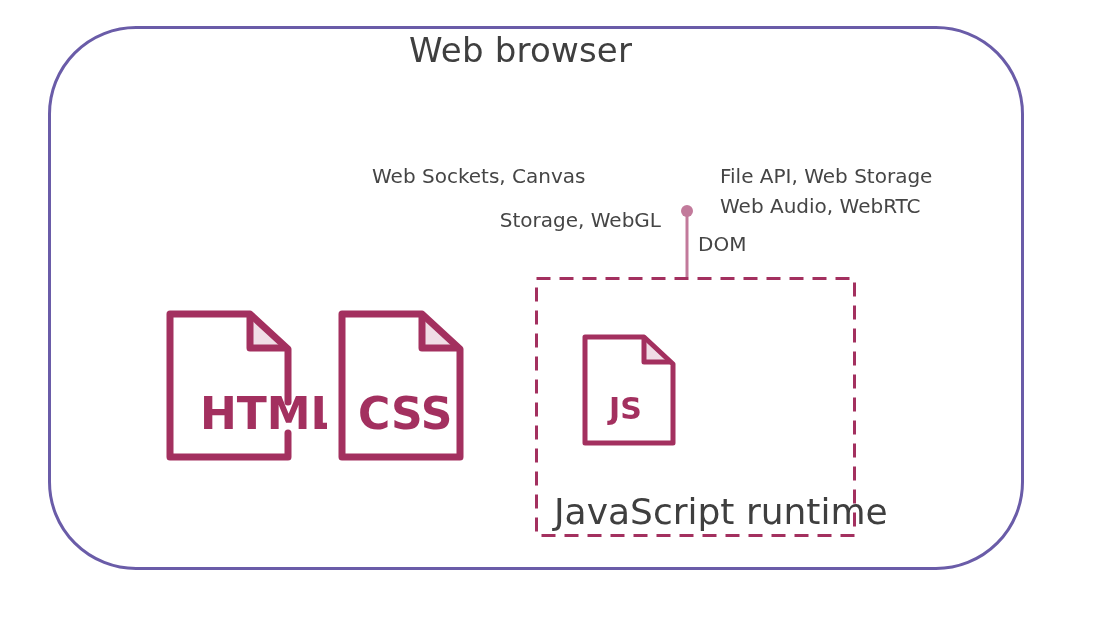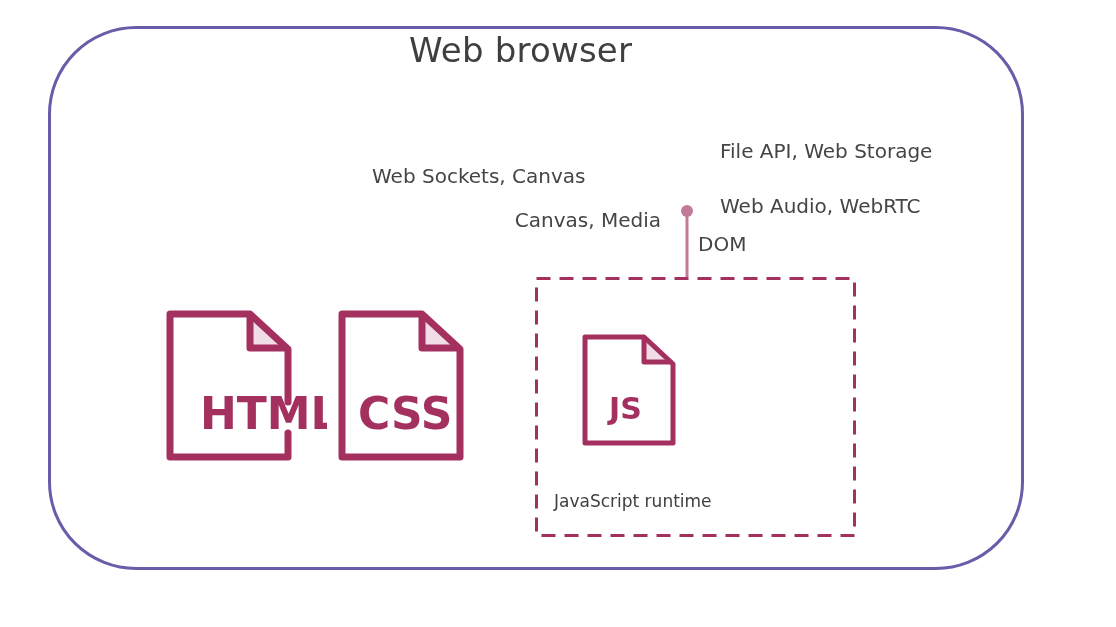--- a/index.html
+++ b/index.html
@@ -27,58 +27,58 @@
       letter-spacing: 0.2px;
     }
     .label {
       position: absolute;
       font-size: 20px;
       color: #454545;
       white-space: nowrap;
     }
     .lbl-sockets { left: 372px; top: 164px; }
     .lbl-canvas  { right: calc(1116px - 661px); top: 208px; }
-    .lbl-file    { left: 720px; top: 139px; }
+    .lbl-file    { left: 720px; top: 164px; }
     .lbl-audio   { left: 720px; top: 194px; }
     .lbl-dom     { left: 698px; top: 232px; }
 
     .connector {
       position: absolute;
       left: 0; top: 0;
     }
     .runtime-box {
       position: absolute;
       left: 535px; top: 277px;
       width: 321px; height: 260px;
     }
     .runtime-label {
       position: absolute;
       left: 554px; top: 491px;
-      font-size: 17px;
+      font-size: 36px;
       color: #3f3f3f;
       white-space: nowrap;
     }
     .file-icon { position: absolute; }
     .icon-html { left: 162px; top: 308px; }
     .icon-css  { left: 334px; top: 308px; }
     .icon-js   { left: 578px; top: 331px; }
     .file-text {
       font-family: "DejaVu Sans", "Liberation Sans", sans-serif;
       font-weight: bold;
       fill: #a3305f;
     }
   </style>
 </head>
 <body>
 
 <div class="browser-frame"></div>
 <div class="title">Web browser</div>
 
 <div class="label lbl-sockets">Web Sockets, Canvas</div>
-<div class="label lbl-canvas">Canvas, Media</div>
+<div class="label lbl-canvas">Storage, WebGL</div>
 <div class="label lbl-file">File API, Web Storage</div>
 <div class="label lbl-audio">Web Audio, WebRTC</div>
 <div class="label lbl-dom">DOM</div>
 
 <svg class="connector" width="1116" height="627">
   <line x1="687" y1="212" x2="687" y2="277" stroke="#c27a9b" stroke-width="3"></line>
   <circle cx="687" cy="211" r="6" fill="#c27a9b"></circle>
 </svg>
 
 <svg class="runtime-box" width="321" height="260" viewBox="0 0 321 260">

